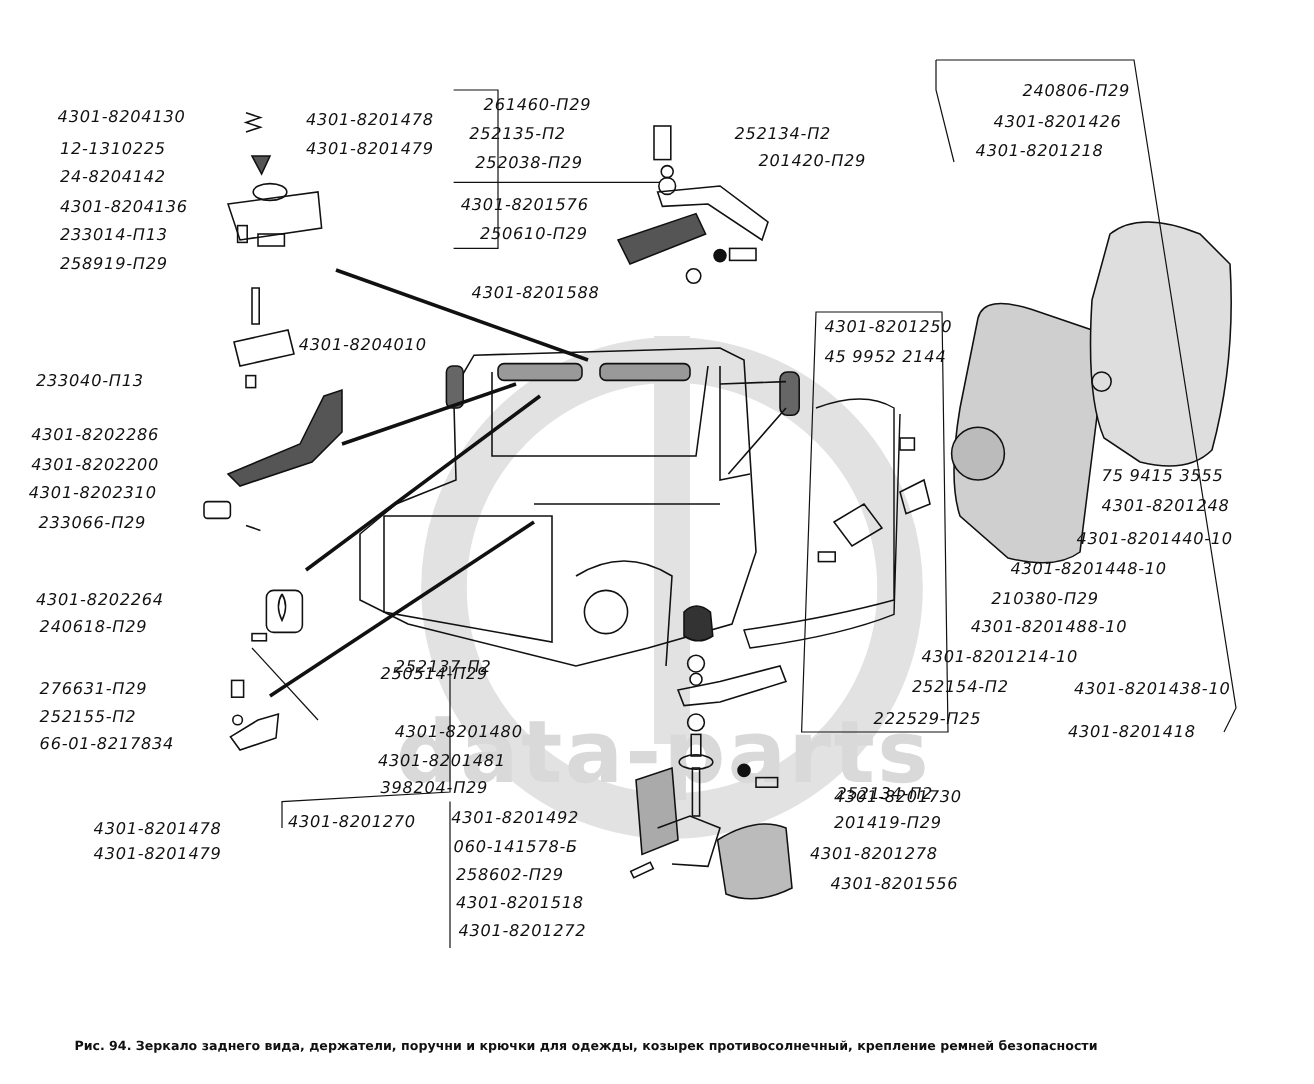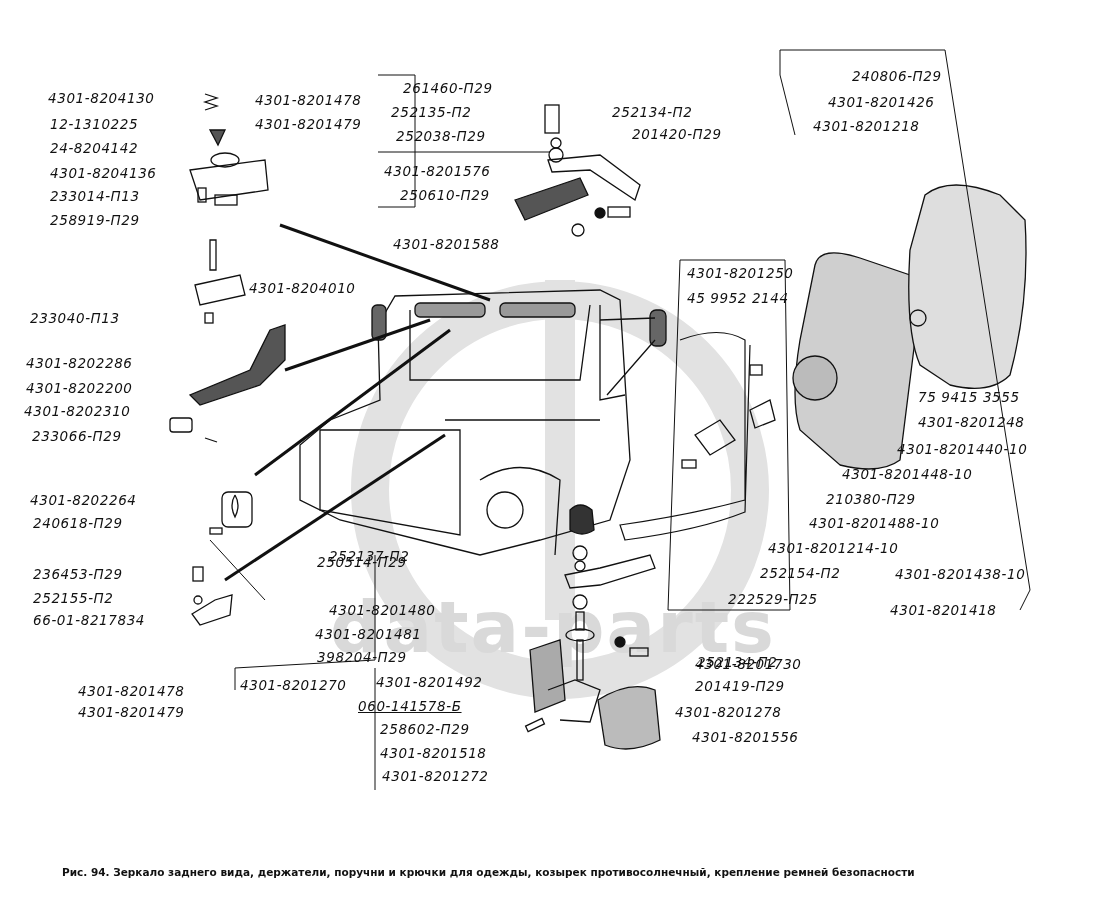--- a/index.html
+++ b/index.html
@@ -133,21 +133,21 @@
 
 <div class="lbl" style="left:249px;top:280px;">4301-8204010</div>
 <div class="lbl" style="left:30px;top:310px;">233040-П13</div>
 <div class="lbl" style="left:26px;top:355px;">4301-8202286</div>
 <div class="lbl" style="left:26px;top:380px;">4301-8202200</div>
 <div class="lbl" style="left:24px;top:403px;">4301-8202310</div>
 <div class="lbl" style="left:32px;top:428px;">233066-П29</div>
 
 <div class="lbl" style="left:30px;top:492px;text-align:center;">4301-8202264</div>
 <div class="lbl" style="left:33px;top:515px;">240618-П29</div>
-<div class="lbl" style="left:33px;top:566px;">236453-П29</div>
+<div class="lbl" style="left:33px;top:566px;">276631-П29</div>
 <div class="lbl" style="left:33px;top:590px;">252155-П2</div>
 <div class="lbl" style="left:33px;top:612px;">66-01-8217834</div>
 
 <div class="lbl" style="left:687px;top:265px;">4301-8201250</div>
 <div class="lbl" style="left:687px;top:290px;">45 9952 2144</div>
 <div class="lbl" style="left:918px;top:389px;">75 9415 3555</div>
 <div class="lbl" style="left:918px;top:414px;">4301-8201248</div>
 <div class="lbl" style="left:897px;top:441px;">4301-8201440-10</div>
 <div class="lbl" style="left:842px;top:466px;">4301-8201448-10</div>
 <div class="lbl" style="left:826px;top:491px;">210380-П29</div>
@@ -162,21 +162,21 @@
 <div class="lbl" style="left:317px;top:548px;margin-left:12px;">252137-П2</div>
 <div class="lbl" style="left:329px;top:602px;">4301-8201480</div>
 <div class="lbl" style="left:315px;top:626px;">4301-8201481</div>
 <div class="lbl" style="left:317px;top:649px;">398204-П29</div>
 
 <div class="lbl" style="left:78px;top:683px;">4301-8201478</div>
 <div class="lbl" style="left:78px;top:704px;">4301-8201479</div>
 <div class="lbl" style="left:240px;top:677px;">4301-8201270</div>
 
 <div class="lbl" style="left:376px;top:674px;">4301-8201492</div>
-<div class="lbl" style="left:358px;top:698px;text-decoration:underline;">060-141578-Б</div>
+<div class="lbl" style="left:378px;top:698px;">060-141578-Б</div>
 <div class="lbl" style="left:380px;top:721px;">258602-П29</div>
 <div class="lbl" style="left:380px;top:745px;">4301-8201518</div>
 <div class="lbl" style="left:382px;top:768px;">4301-8201272</div>
 
 <div class="lbl" style="left:695px;top:656px;">4301-8201730</div>
 <div class="lbl" style="left:697px;top:654px;">252134-П2</div>
 <div class="lbl" style="left:695px;top:678px;">201419-П29</div>
 <div class="lbl" style="left:675px;top:704px;">4301-8201278</div>
 <div class="lbl" style="left:692px;top:729px;text-align:center;">4301-8201556</div>
 

